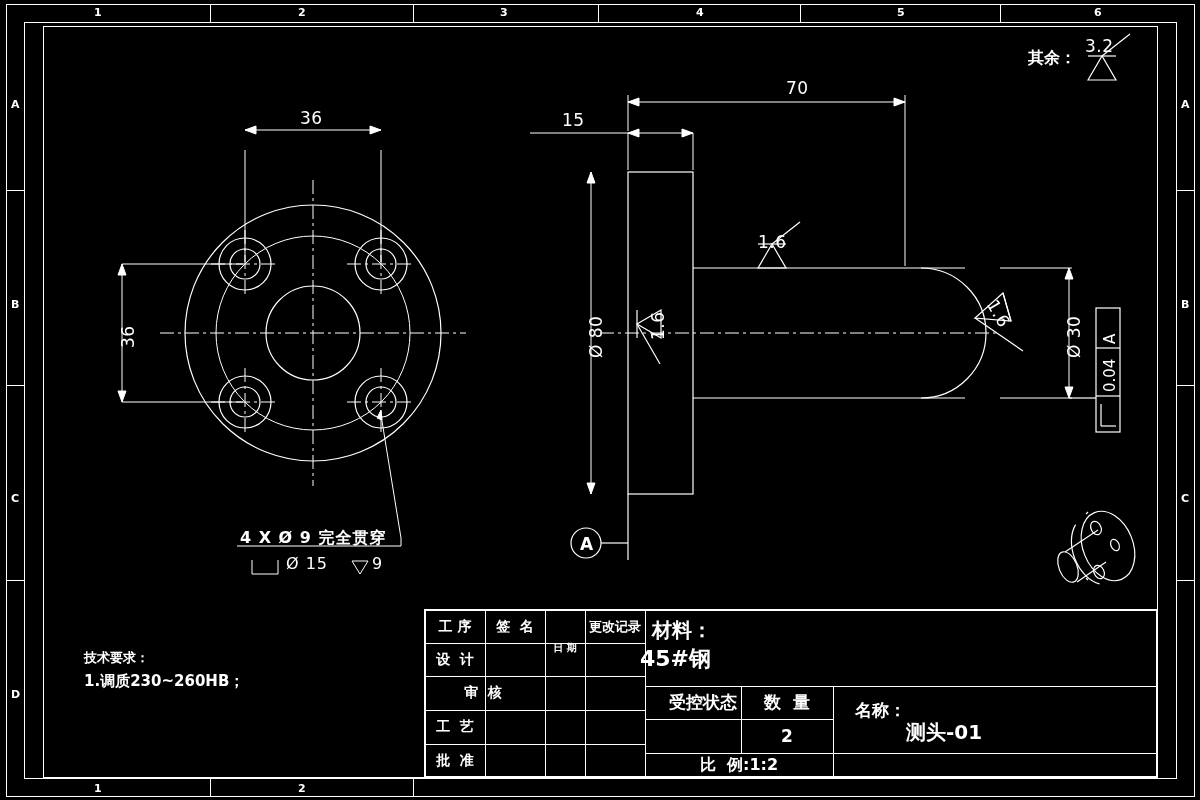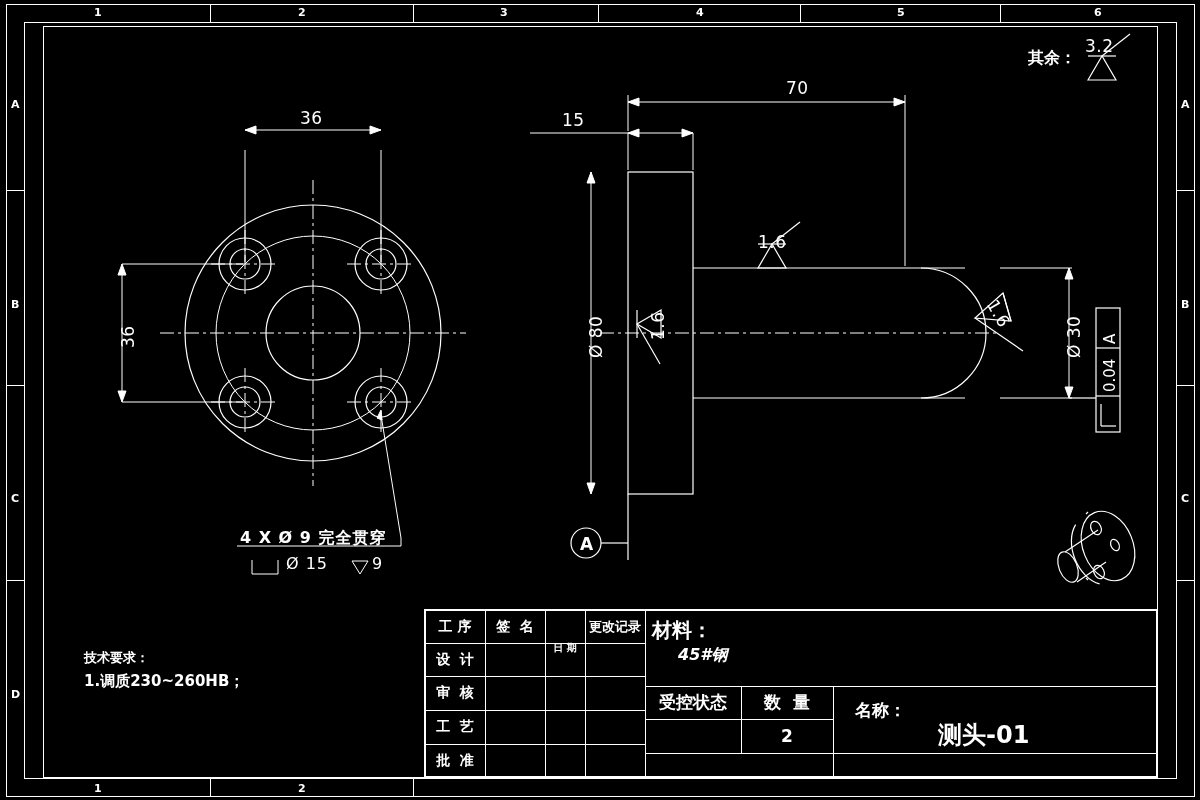--- a/index.html
+++ b/index.html
@@ -351,29 +351,30 @@
 
   <div class="lbl cn" style="left:84px; top:650px; font-size:13px;">技术要求：</div>
   <div class="lbl cn" style="left:84px; top:672px; font-size:15px;">1.调质230~260HB；</div>
 
   <div class="tb-cell" style="left:425px; top:610px; width:60px; height:33px; font-size:14px;">工 序</div>
   <div class="tb-cell" style="left:485px; top:610px; width:60px; height:33px; font-size:14px;">签  名</div>
   <div class="tb-cell" style="left:545px; top:610px; width:40px; height:33px; font-size:10px;margin-top:21px;">日 期</div>
   <div class="tb-cell" style="left:585px; top:610px; width:60px; height:33px; font-size:13px;">更改记录</div>
 
   <div class="tb-cell" style="left:425px; top:643px; width:60px; height:33px; font-size:14px;">设  计</div>
-  <div class="tb-cell" style="left:425px; top:676px; width:60px; height:34px; font-size:14px;">审  核</div>
+  <div class="tb-cell" style="left:425px; top:676px; width:60px; height:34px; font-size:14px;padding-left:28px;">审  核</div>
   <div class="tb-cell" style="left:425px; top:710px; width:60px; height:34px; font-size:14px;">工  艺</div>
   <div class="tb-cell" style="left:425px; top:744px; width:60px; height:33px; font-size:14px;">批  准</div>
 
   <div class="lbl cn" style="left:652px; top:618px; font-size:20px;">材料：</div>
-  <div class="lbl cn" style="left:678px; top:645px; font-size:16px;font-style:italic;">45#钢</div>
-
-  <div class="tb-cell" style="left:645px; top:686px; width:96px; height:33px; font-size:17px;">受控状态</div>
+  <div class="lbl cn" style="left:640px; top:645px; font-size:22px;">45#钢</div>
+
+  <div class="tb-cell" style="left:645px; top:686px; width:96px; height:33px; font-size:17px;padding-left:10px;">受控状态</div>
   <div class="tb-cell" style="left:741px; top:686px; width:92px; height:33px; font-size:17px;">数  量</div>
   <div class="tb-cell" style="left:741px; top:719px; width:92px; height:34px; font-size:17px;">2</div>
 
+  <div class="tb-cell" style="left:645px; top:753px; width:188px; height:24px; font-size:16px;">比  例:1:2</div>
   <div class="tb-cell" style="left:645px; top:777px; width:188px; height:20px; font-size:16px;margin-top:40px;">第1页  共1页</div>
 
   <div class="lbl cn" style="left:855px; top:700px; font-size:17px;">名称：</div>
-  <div class="lbl cn" style="left:906px; top:720px; font-size:24px;margin-left:32px;">测头-01</div>
+  <div class="lbl cn" style="left:906px; top:720px; font-size:20px;">测头-01</div>
 
 </div>
 
 </body></html>

